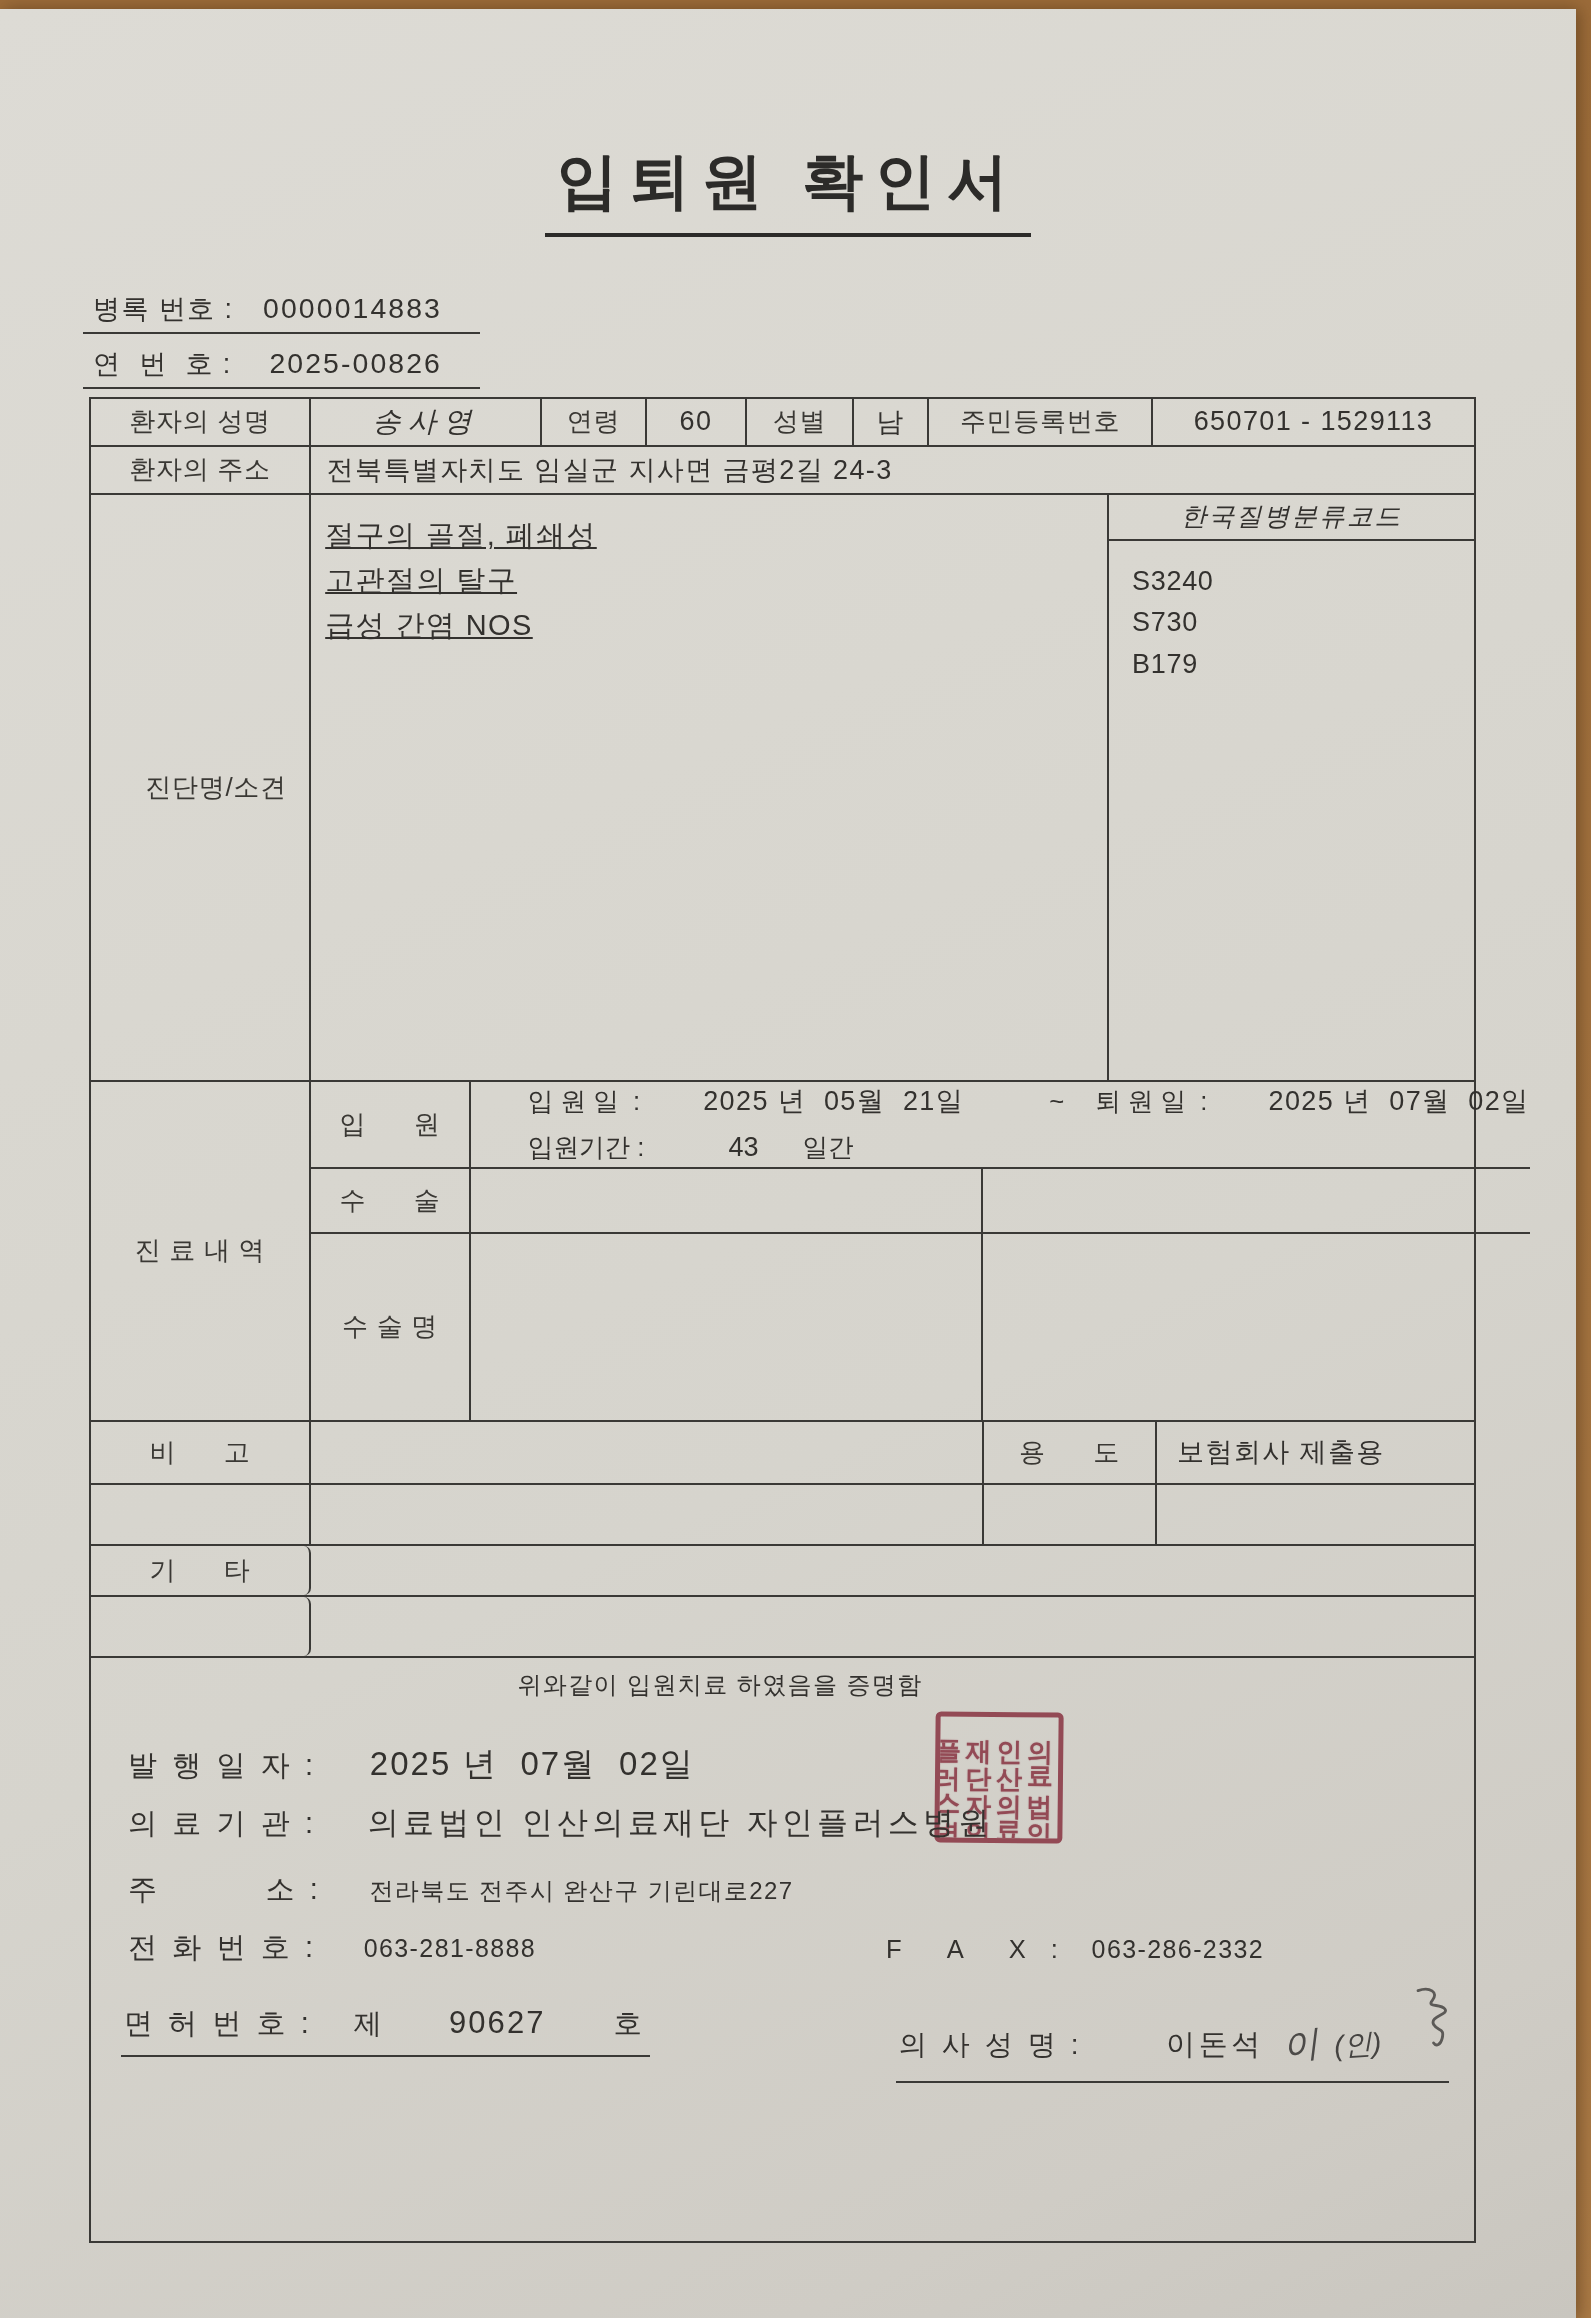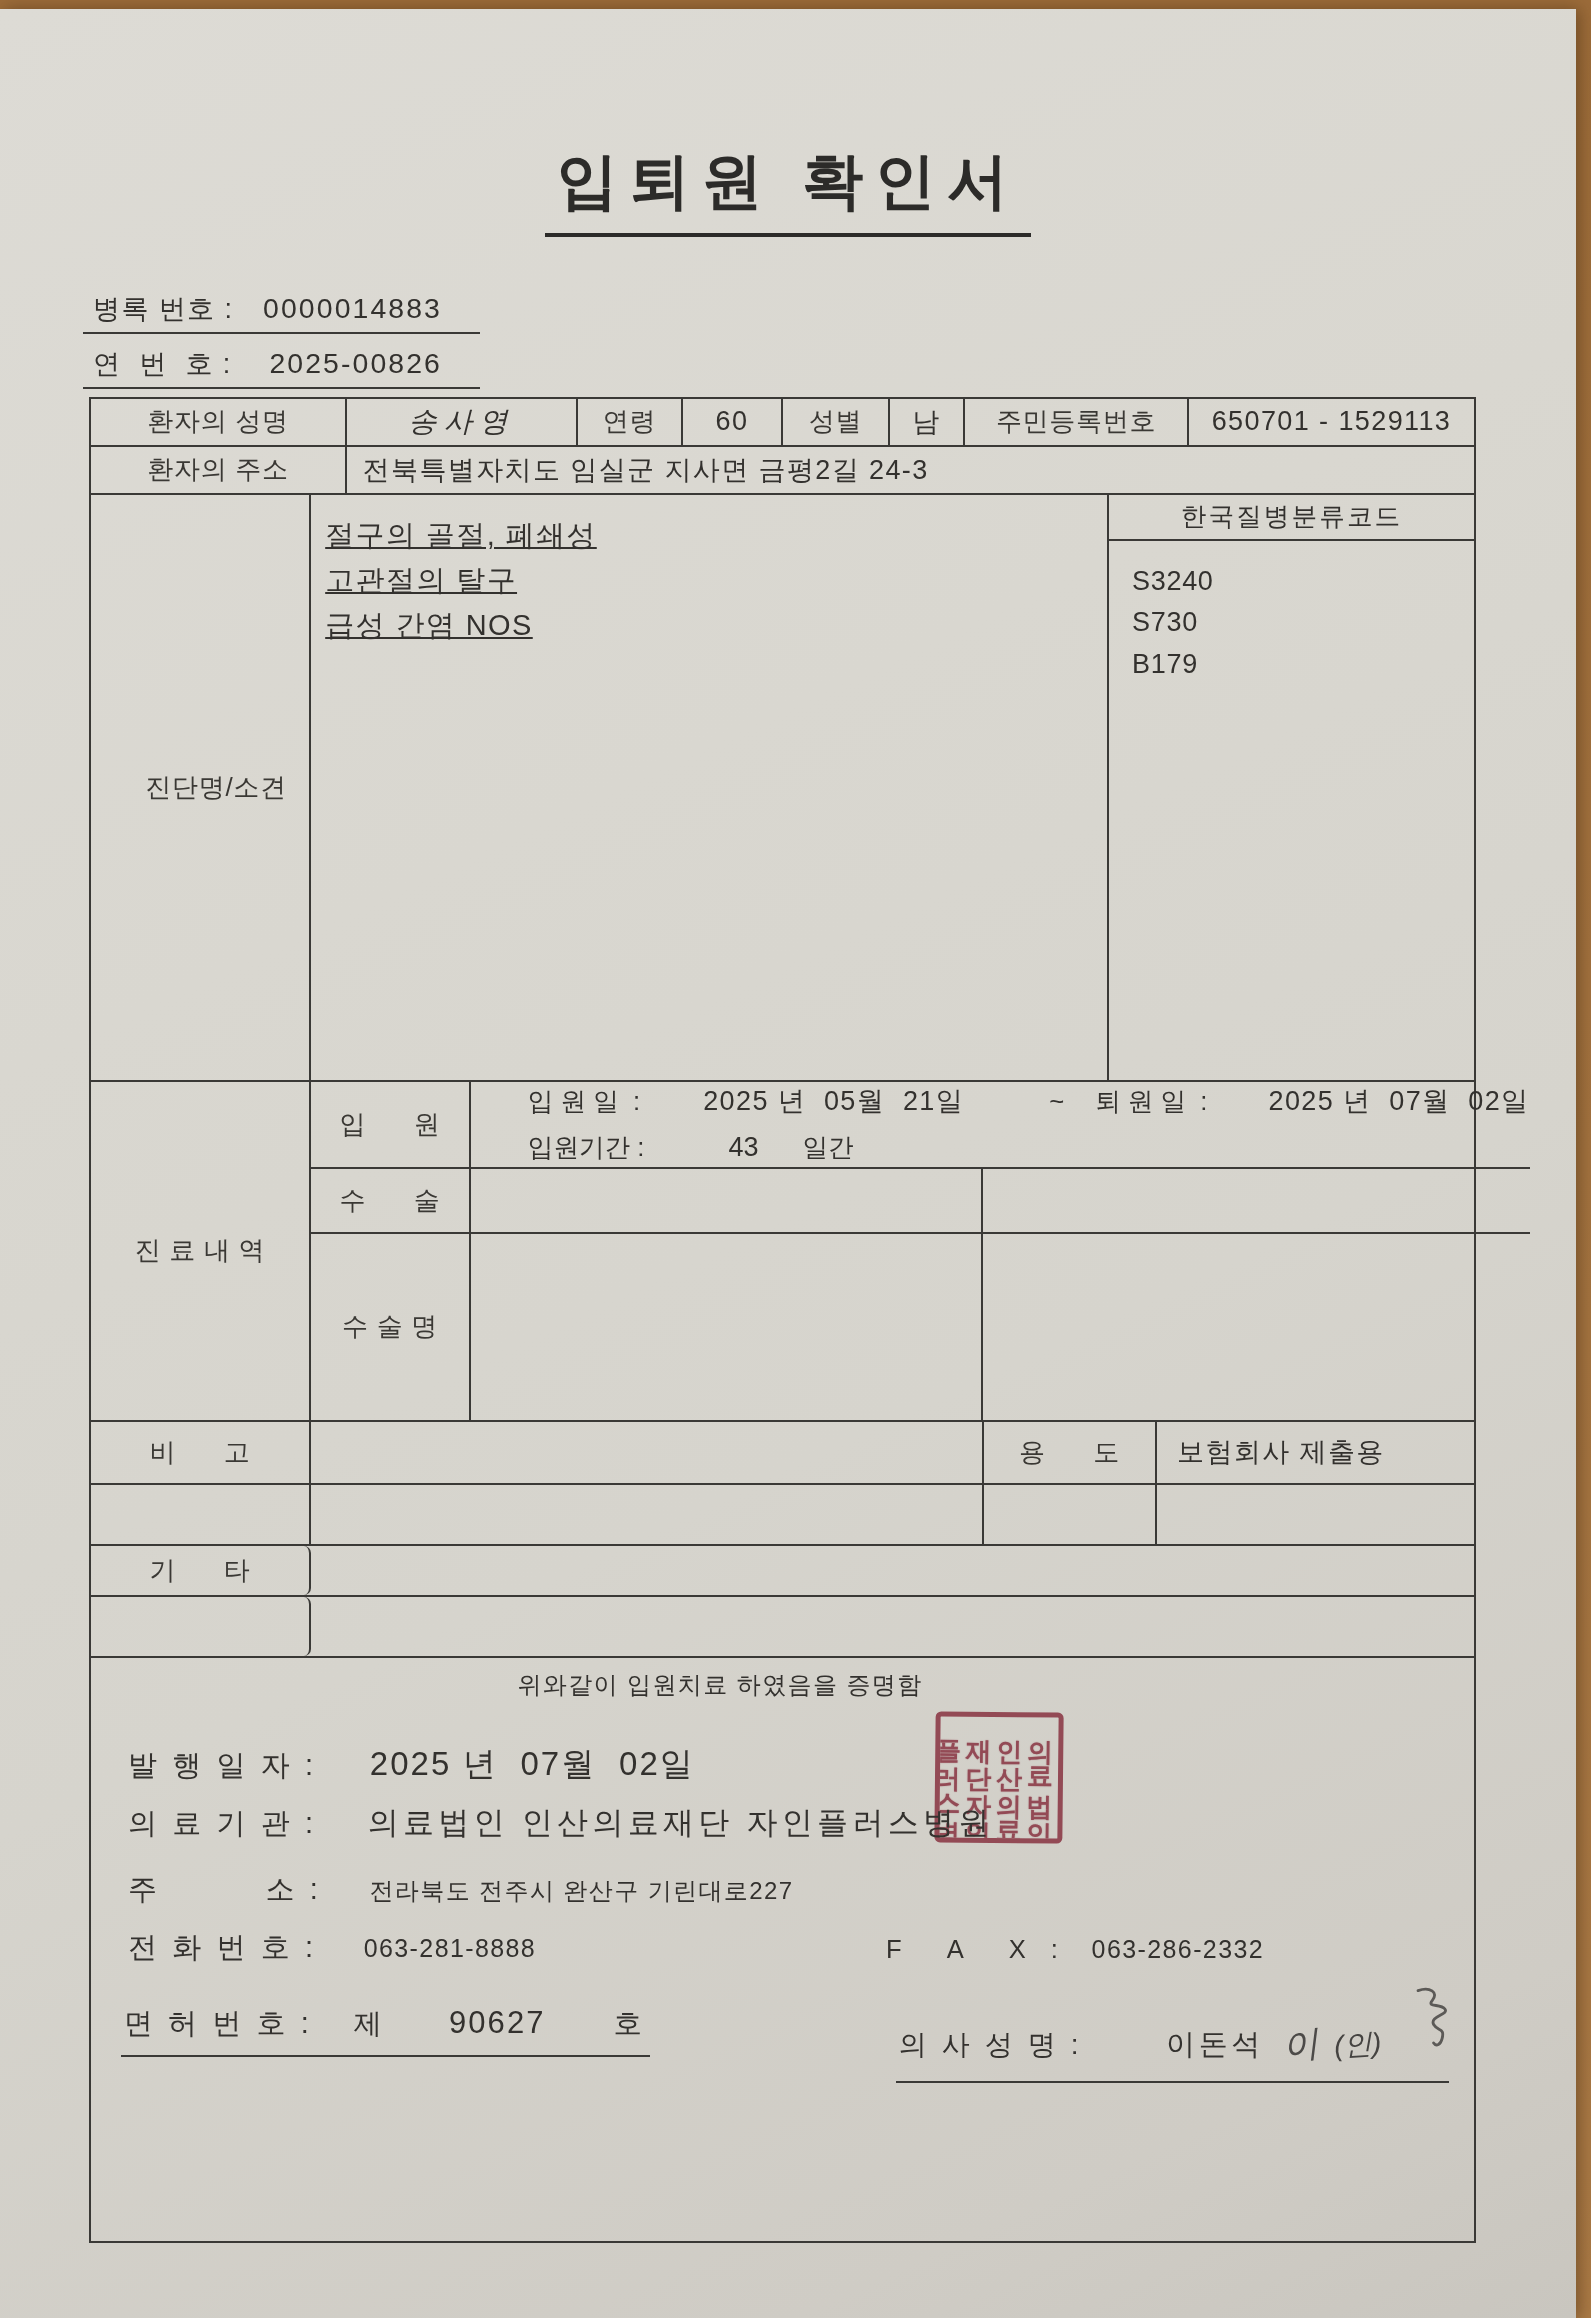--- a/index.html
+++ b/index.html
@@ -35,32 +35,32 @@
   .cell.last { border-right:none; }
   .lblc { font-size:26px; letter-spacing:0.7px; white-space:pre; color:#3a3834; }
   .r1 { height:48px; }
   .r2 { height:48px; }
   .r3 { height:587px; }
   .r4 { height:340px; }
   .r5 { height:63px; }
   .r6 { height:61px; }
   .r7 { height:51px; }
   .r8 { height:61px; }
-  .w-namelbl{width:256px;} .w-name{width:231px;font-style:italic;} .w-agelbl{width:105px;}
+  .w-namelbl{width:220px;} .w-name{width:231px;font-style:italic;} .w-agelbl{width:105px;}
   .w-age{width:100px;} .w-sexlbl{width:107px;} .w-sex{width:75px;}
   .w-rrnlbl{width:224px;} .w-rrn{flex:1;}
   .name { font-size:28.4px; letter-spacing:7.1px; }
   .val38 { font-size:27px; letter-spacing:1.4px; }
   .addr-cell { flex:1; justify-content:flex-start; padding-left:15.6px; }
   .diag-lbl { width:220px;padding-left:32px; }
   .diag-body { width:798px; flex-direction:column; align-items:flex-start; justify-content:flex-start; padding:18.5px 14.2px; }
   .diag-body div { font-size:29px; line-height:1.55; letter-spacing:1.4px;text-decoration:underline; }
   .codes-col { flex:1; flex-direction:column; align-items:stretch; justify-content:flex-start; }
   .codes-hdr { height:46px; border-bottom:2.1px solid #3a3936; display:flex; align-items:center; justify-content:center;
-    font-size:25.6px; letter-spacing:2.1px; }
+    font-size:25.6px; letter-spacing:2.1px;font-style:italic; }
   .codes-list { padding:20px 0 0 23px; font-size:27px; line-height:1.55; letter-spacing:0.7px; }
   .treat-lbl { width:220px; }
   .treat-body { flex:1; flex-direction:column; align-items:stretch; justify-content:flex-start; padding:0; }
   .subrow { display:flex; border-bottom:2.1px solid #3a3936; flex-shrink:0; }
   .subrow:last-child { border-bottom:none; flex:1; }
   .sr-adm { height:87px; }
   .sr-surg { height:65px; }
   .w-sublbl { width:160px; }
   .adm-content { flex:1; display:flex; flex-direction:column; align-items:flex-start; justify-content:center;
     padding-left:12.8px; border-right:none;margin-left:44px; }

